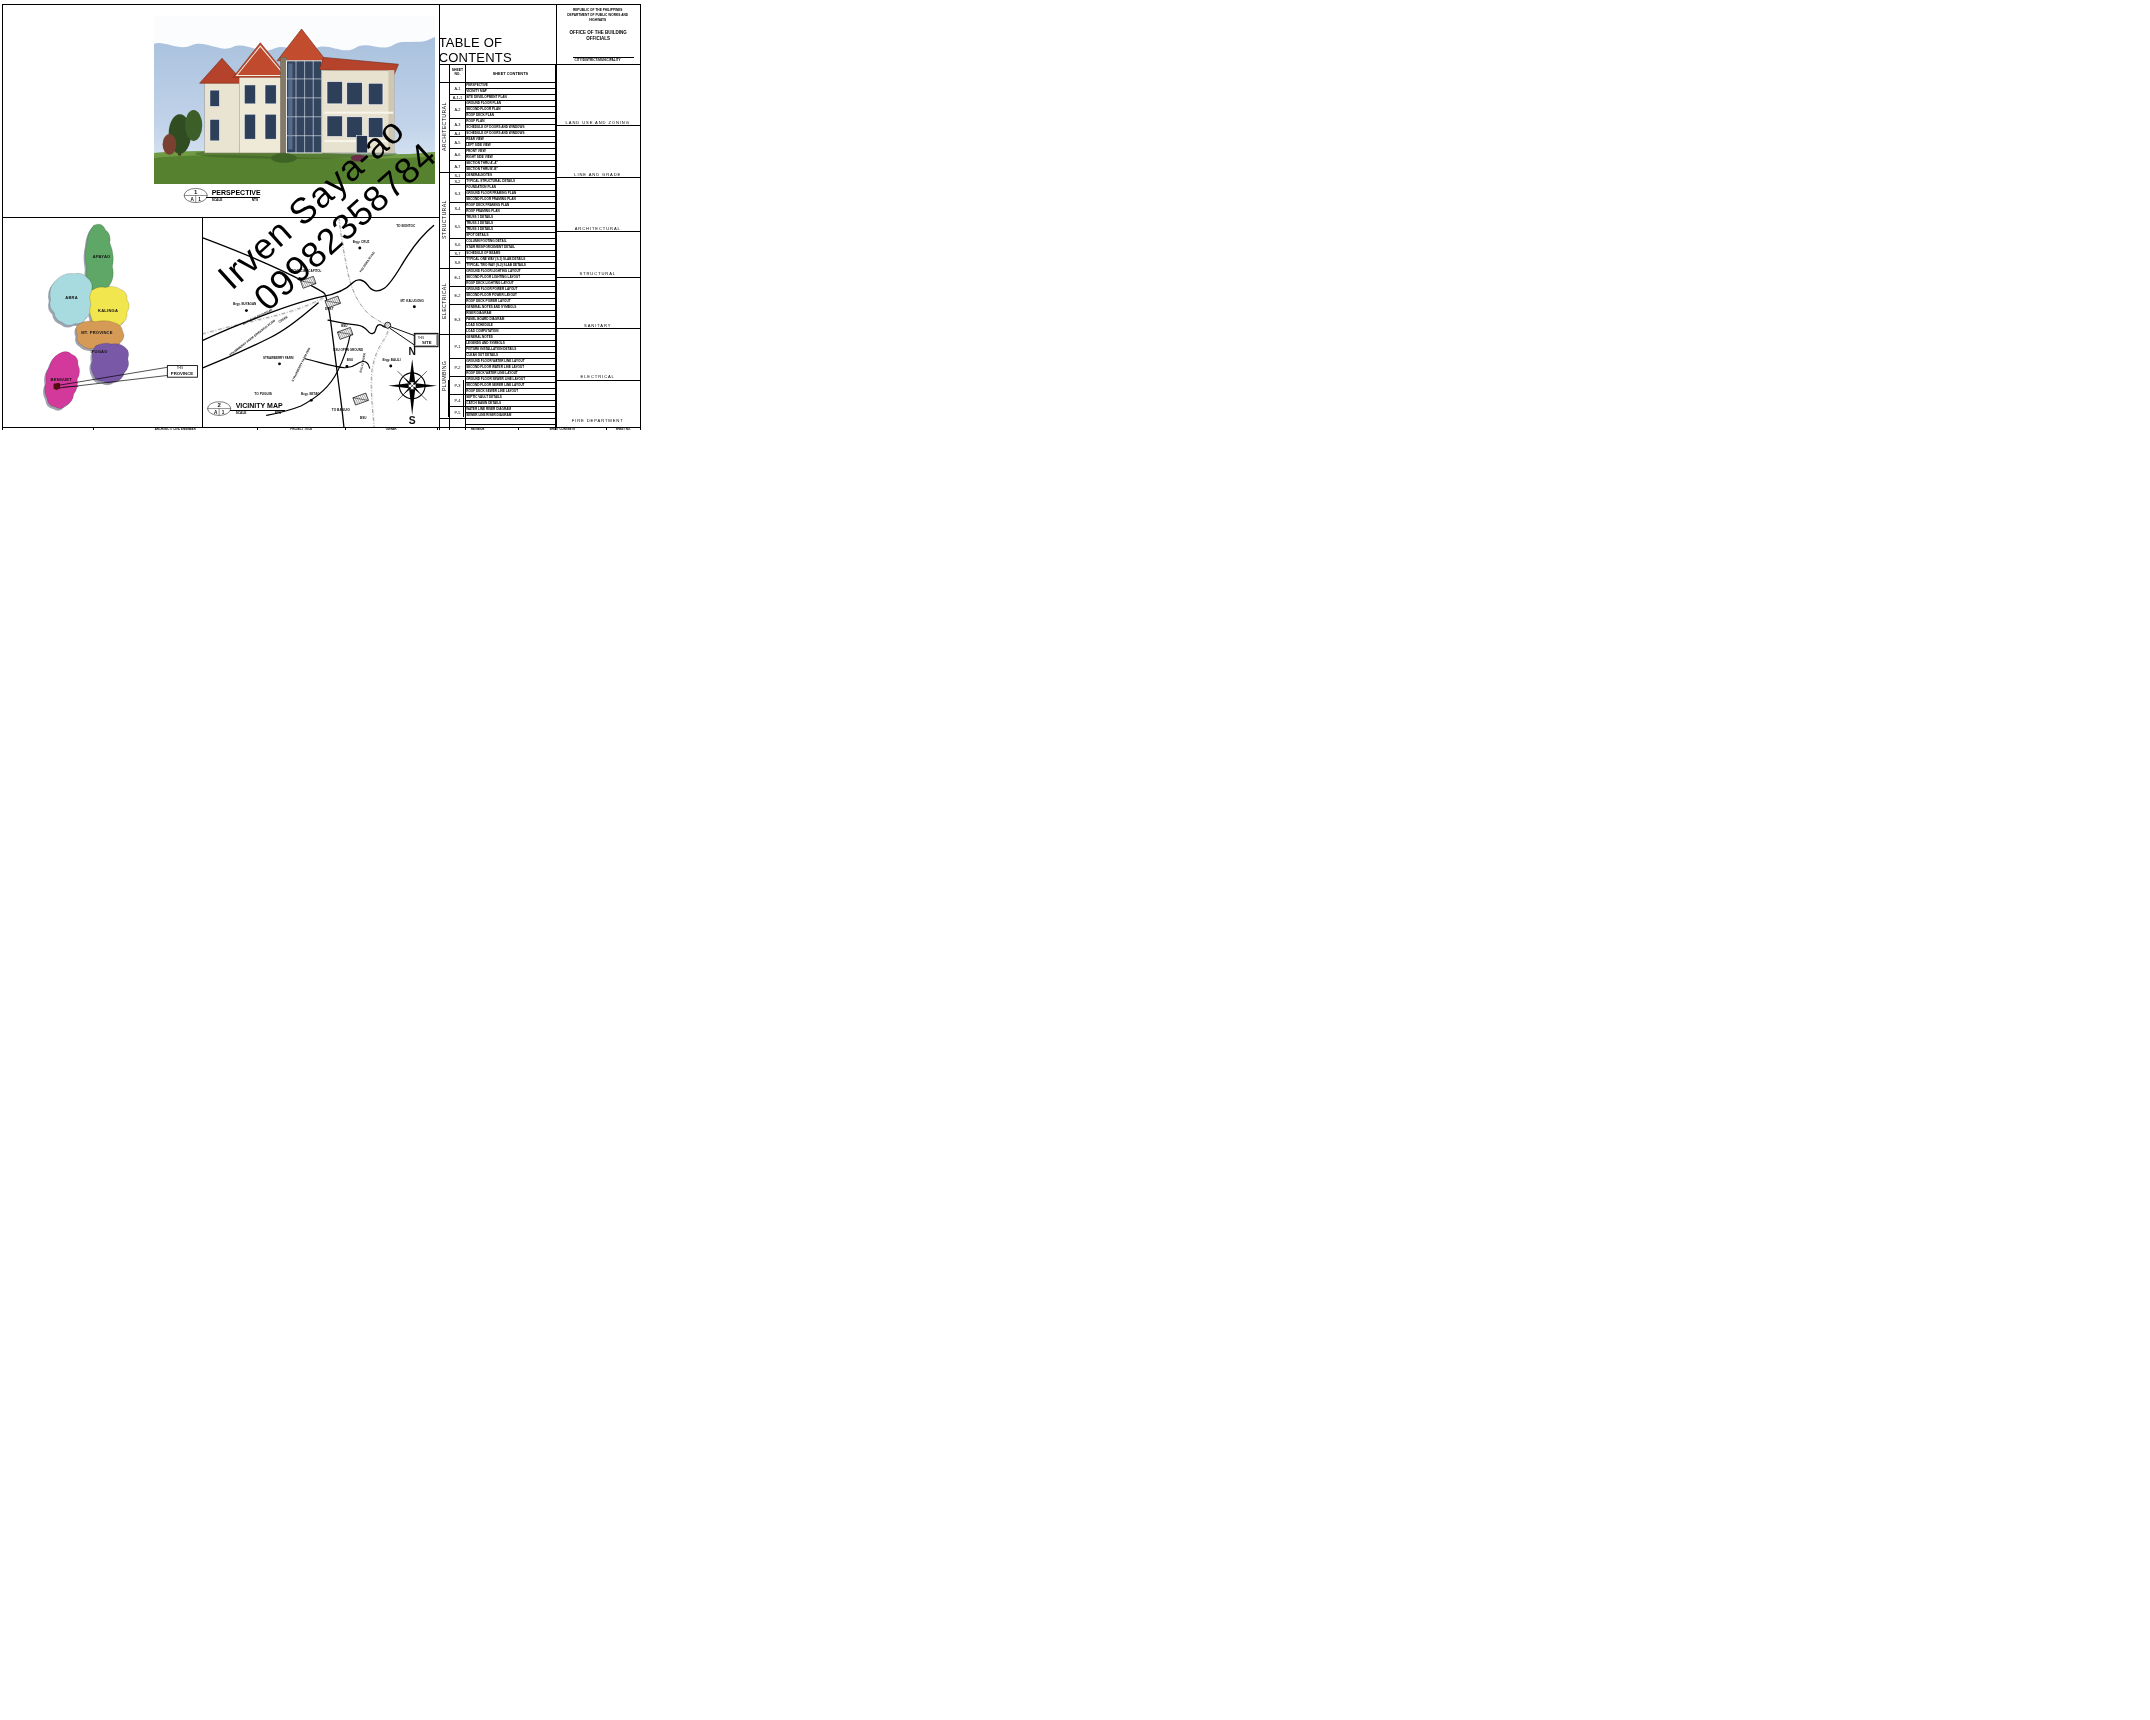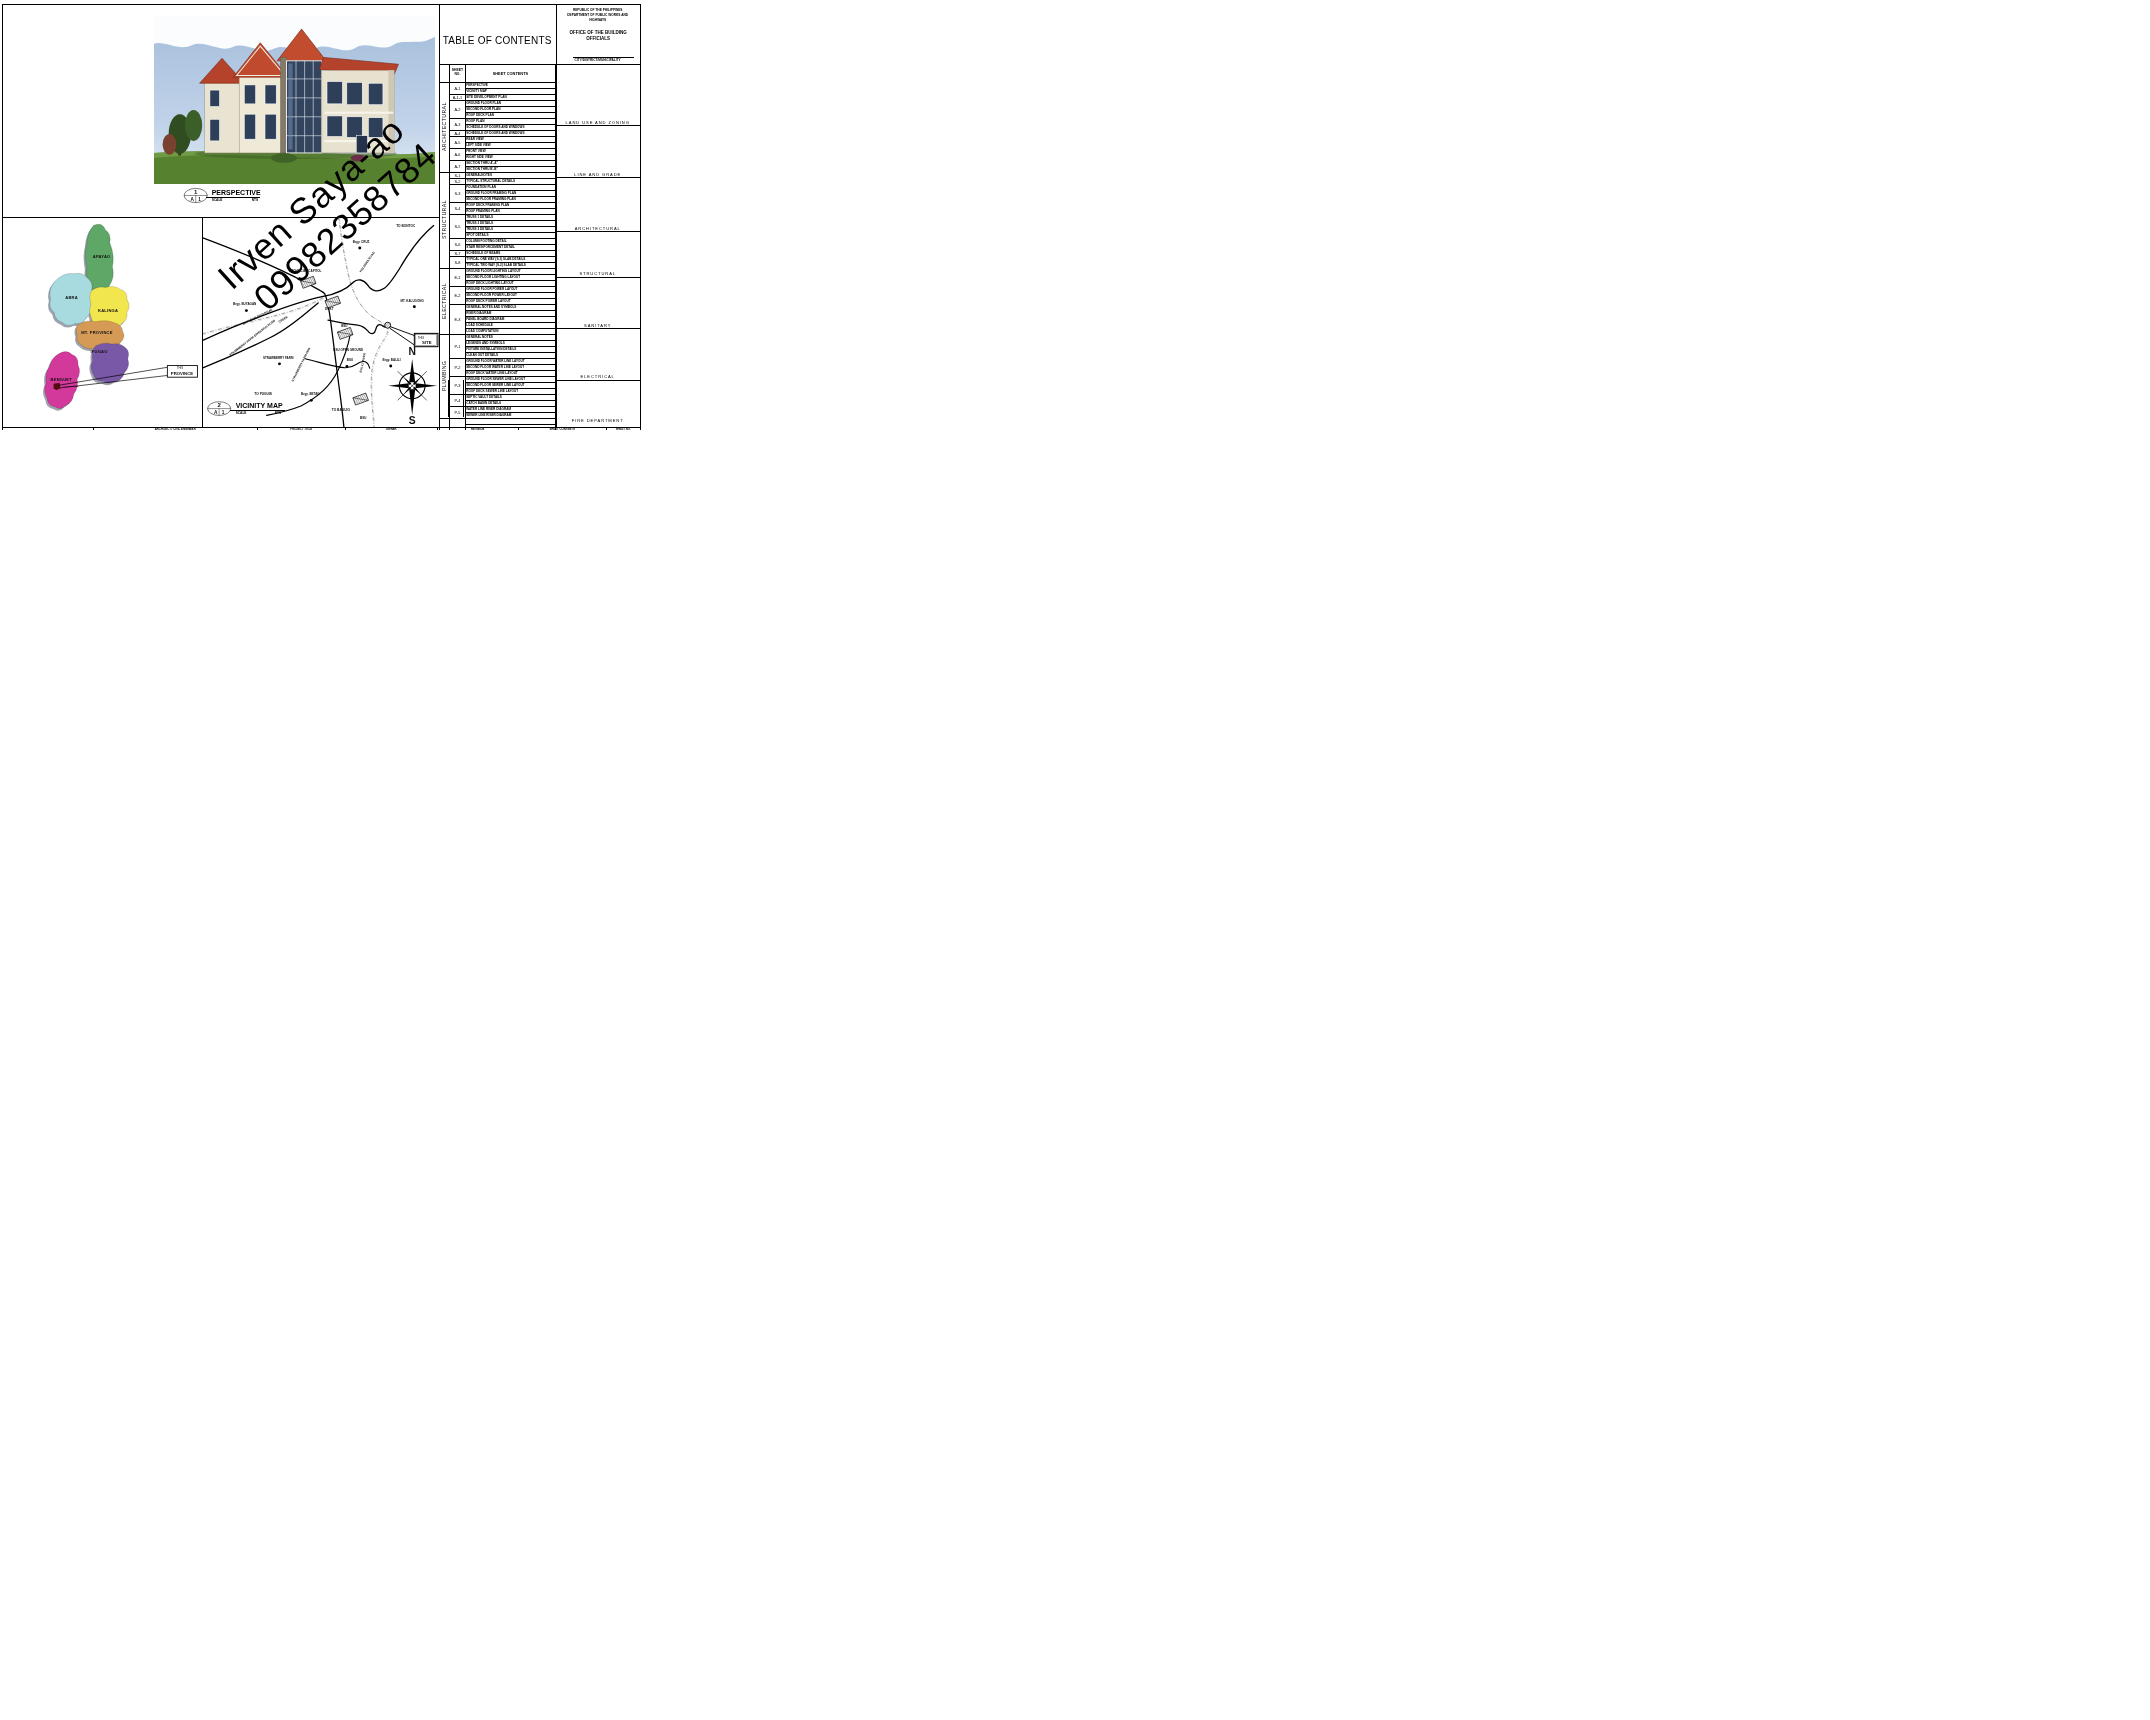--- a/index.html
+++ b/index.html
@@ -2,21 +2,21 @@
 <html style="font-size:6.9px"><head>
 <meta charset="utf-8">
 <style>
   html,body{margin:0;padding:0;background:#fff;font-family:"Liberation Sans",sans-serif;}
   #page{position:relative;width:641px;height:430px;background:#fff;overflow:hidden;}
   #sheet{position:absolute;left:1.7px;top:3.9px;width:637px;height:426px;border:0.6px solid #000;border-top:1.3px solid #000;}
   .abs{position:absolute;}
   .vline{position:absolute;width:0;border-left:0.5px solid #000;}
   .hline{position:absolute;height:0;border-top:0.5px solid #000;}
   
-  #toc-title{position:absolute;left:436px;top:30px;width:117px;text-align:center;font-size:10px;letter-spacing:0.2px;color:#000;}
+  #toc-title{position:absolute;left:436px;top:30px;width:117px;font-size:13px;letter-spacing:0.2px;color:#000;}
   table.toc{position:absolute;left:436px;top:59px;width:117px;border-collapse:collapse;table-layout:fixed;}
   table.toc td,table.toc th{border:0.4px solid #000;padding:0;margin:0;vertical-align:middle;color:#000;}
   table.toc th{font-weight:600;}
   th.h-no{width:15.5px;font-size:3.4px;line-height:1.15;height:17px;}
   th.h-cat{width:9px;border-top:none;border-left:none;background:transparent;}
   th.h-contents{font-size:3.9px;}
   td.cat{writing-mode:vertical-rl;transform:rotate(180deg);text-align:center;font-size:5.2px;letter-spacing:0.4px;font-weight:400;}
   td.sno{text-align:center;font-size:3.9px;font-weight:400;}
   td.cline{font-size:3.1px;font-weight:600;line-height:5px;height:5px;padding-left:1.3px;white-space:nowrap;overflow:hidden;}
   tr.toc-row{height:5px;}

